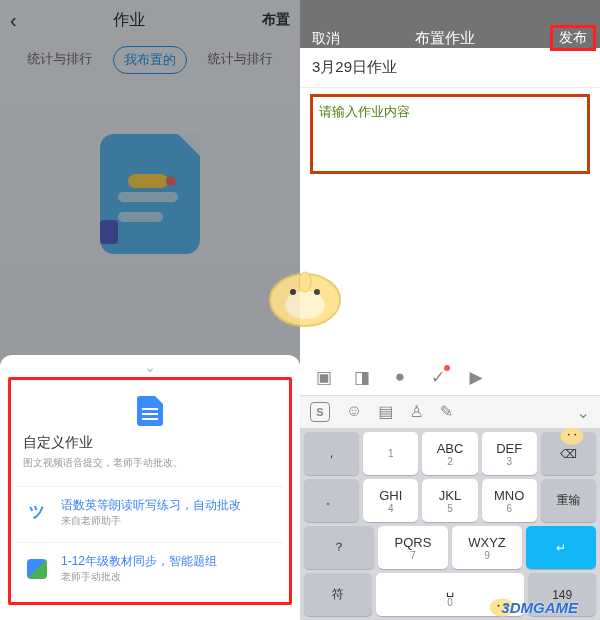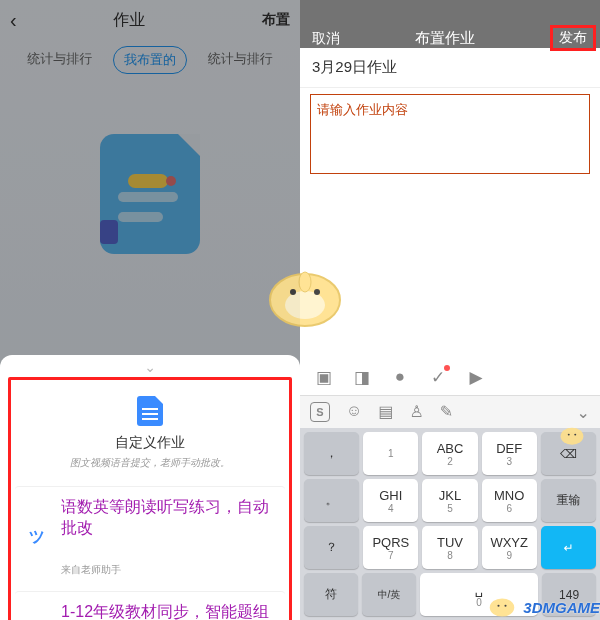--- a/index.html
+++ b/index.html
@@ -21,61 +21,61 @@
 .doc-line{position:absolute;height:10px;background:#b8dff5;border-radius:5px;}
 .dl1{top:58px;left:18px;width:60px;}
 .dl2{top:78px;left:18px;width:45px;}
 .fruit{position:absolute;top:40px;left:28px;width:40px;height:14px;background:#ffd54f;border-radius:7px;}
 .fruit::after{content:"";position:absolute;right:-8px;top:2px;width:10px;height:10px;background:#e57373;border-radius:50%;}
 .person{position:absolute;left:0;bottom:10px;width:18px;height:24px;background:#5566cc;border-radius:4px;}
 .sheet{position:absolute;left:0;right:0;bottom:0;height:265px;background:#fff;border-radius:12px 12px 0 0;z-index:3;padding-top:4px;}
 .handle{width:24px;height:10px;margin:0 auto 8px;color:#bbb;font-size:14px;text-align:center;}
 .redbox-left{border:3px solid #ff2020;margin:4px 8px;padding:4px;border-radius:2px;}
 .card{background:#fff;padding:10px 8px;margin-bottom:4px;border-radius:4px;}
-.card.main{text-align:center;padding:12px 8px;}
+.card.main{text-align:left;padding:12px 8px;}
 .doc-icon{width:26px;height:30px;background:#3a8bff;border-radius:3px;margin:0 auto 8px;position:relative;}
 .doc-icon::before{content:"";position:absolute;top:0;right:0;border-style:solid;border-width:0 8px 8px 0;border-color:transparent #fff transparent transparent;}
 .doc-icon::after{content:"";position:absolute;top:12px;left:5px;right:5px;height:2px;background:#fff;box-shadow:0 5px 0 #fff,0 10px 0 #fff;}
 .card-title{font-size:14px;color:#333;font-weight:500;margin-bottom:4px;}
-.card-sub{font-size:10px;color:#999;font-style:italic;}
+.card-sub{font-size:10px;color:#999;}
 .card.row{display:flex;align-items:center;gap:10px;border-top:1px solid #f0f0f0;}
 .row-icon{width:28px;height:28px;border-radius:6px;flex-shrink:0;display:flex;align-items:center;justify-content:center;font-size:16px;}
 .ico-blue{color:#3a8bff;font-weight:bold;}
 .ico-green{background:linear-gradient(135deg,#3a8bff 50%,#4caf50 50%);border-radius:4px;}
 .row-text{flex:1;text-align:left;}
-.row-title{font-size:16px;color:#a21caf;}
-.row-sub{font-size:10px;color:#999;margin-top:24px;}
+.row-title{font-size:12px;color:#3b82f6;}
+.row-sub{font-size:10px;color:#999;}
 
 .right{background:#fff;display:flex;flex-direction:column;}
 .r-nav{height:48px;background:#737373;display:flex;align-items:flex-end;justify-content:space-between;padding:0 12px;color:#fff;font-size:14px;}
 .r-nav-title{font-size:15px;}
 .publish-box{border:3px solid #ff2020;padding:1px 6px;margin:-3px -8px -3px 0;}
 .date{padding:10px 12px;font-size:15px;color:#333;border-bottom:1px solid #eee;}
 .content-area{padding:6px 10px;}
-.input-redbox{border:1px solid #c2410c;height:80px;padding:6px;font-size:13px;color:#c2410c;}
+.input-redbox{border:3px solid #c2410c;height:80px;padding:6px;font-size:13px;color:#4d7c0f;}
 .mascot{position:absolute;width:80px;height:60px;opacity:0.9;}
 .mascot svg{width:100%;height:100%;}
 .m1{left:255px;top:250px;z-index:5;width:100px;height:80px;}
 .m2{right:10px;top:420px;width:36px;height:26px;}
 .m3{right:78px;bottom:2px;width:40px;height:28px;z-index:6;}
 .tooltip{position:absolute;right:38px;top:280px;background:#333;color:#fff;font-size:10px;padding:4px 8px;border-radius:3px;}
 .tooltip::after{content:"";position:absolute;bottom:-5px;left:30px;border:5px solid transparent;border-top-color:#333;}
 .toolbar{display:flex;gap:18px;padding:8px 14px;align-items:center;color:#888;font-size:17px;}
 .tb-icon{width:20px;height:20px;display:flex;align-items:center;justify-content:center;position:relative;}
 .dot{position:absolute;top:-2px;right:-2px;width:6px;height:6px;background:#ff5252;border-radius:50%;}
 .kbd-top{display:flex;align-items:center;justify-content:space-between;padding:6px 10px;background:#f5f5f5;border-top:1px solid #ddd;}
 .kbd-icons{display:flex;gap:16px;color:#888;font-size:16px;}
 .s-icon{border:1.5px solid #888;border-radius:4px;width:20px;height:20px;display:flex;align-items:center;justify-content:center;font-size:11px;font-weight:bold;}
 .keyboard{background:#d5d7dc;padding:4px;flex:1;display:flex;flex-direction:column;gap:4px;}
 .krow{display:flex;gap:4px;}
 .key{background:#fff;border-radius:5px;flex:1;height:43px;display:flex;flex-direction:column;align-items:center;justify-content:center;font-size:13px;color:#333;box-shadow:0 1px 1px rgba(0,0,0,0.2);}
 .key.fn{background:#c3c6cc;font-size:12px;}
 .key .num{font-size:10px;color:#888;}
 .key.space{flex:2.2;}
-.watermark{position:absolute;right:0;bottom:4px;font-size:15px;font-weight:bold;font-style:italic;color:#2a6fd6;z-index:7;text-shadow:0 0 2px #fff;}
+.watermark{position:absolute;right:22px;bottom:4px;font-size:15px;font-weight:bold;font-style:italic;color:#2a6fd6;z-index:7;text-shadow:0 0 2px #fff;}
 </style>
 </head>
 <body>
 
 <div class="pane left">
   <div class="left-top">
     <div class="nav">
       <span class="back">‹</span>
       <span class="nav-title">作业</span>
       <span class="nav-right">布置</span>
@@ -168,27 +168,25 @@
     <div class="krow">
       <div class="key fn">。</div>
       <div class="key">GHI<span class="num">4</span></div>
       <div class="key">JKL<span class="num">5</span></div>
       <div class="key">MNO<span class="num">6</span></div>
       <div class="key fn">重输</div>
     </div>
     <div class="krow">
       <div class="key fn">？</div>
       <div class="key">PQRS<span class="num">7</span></div>
-      <div class="key">TUV<span class="num">8</span></div>
       <div class="key">WXYZ<span class="num">9</span></div>
       <div class="key fn" style="background:#12b7f5;color:#fff">↵</div>
     </div>
     <div class="krow">
       <div class="key fn">符</div>
-      <div class="key fn" style="font-size:10px">中/英</div>
       <div class="key space">␣<span class="num">0</span></div>
       <div class="key fn">149</div>
     </div>
   </div>
 </div>
 
 <div class="mascot m1">
   <svg viewBox="0 0 100 80">
       <ellipse cx="50" cy="50" rx="35" ry="26" fill="#ffe08a" stroke="#e8c560" stroke-width="2"></ellipse>
       <ellipse cx="50" cy="55" rx="20" ry="14" fill="#fff3cc"></ellipse>

